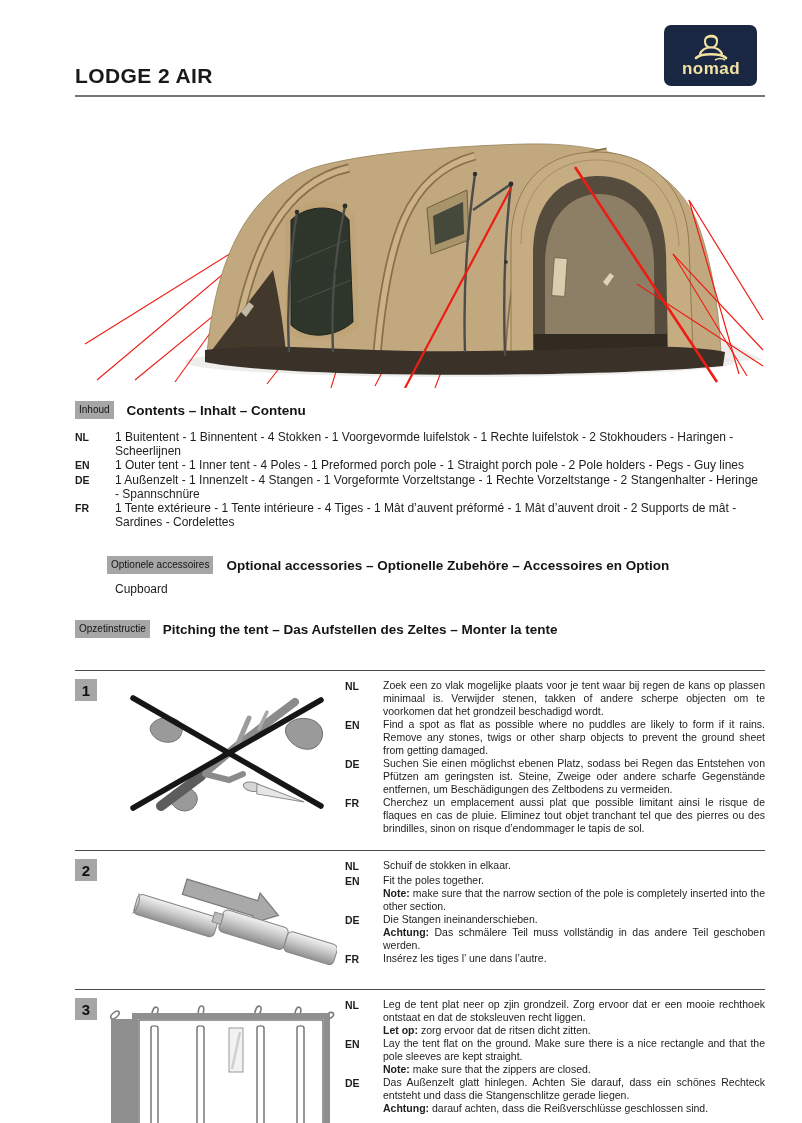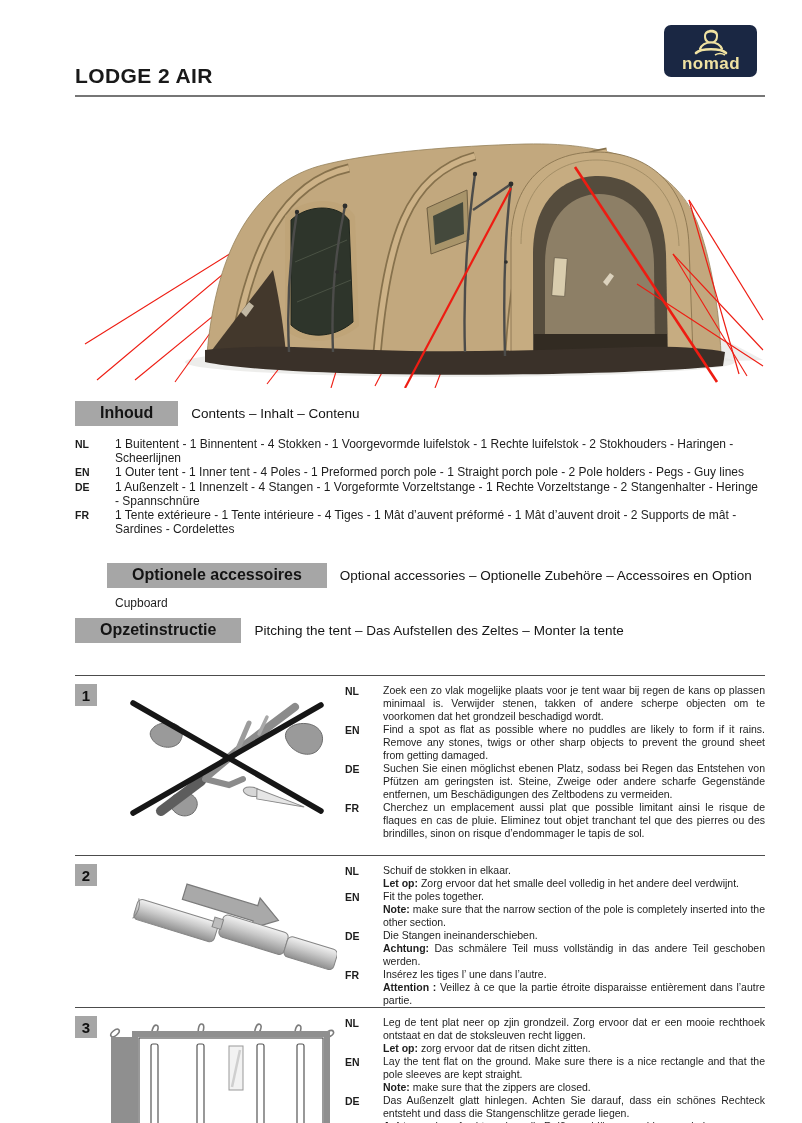--- a/index.html
+++ b/index.html
@@ -4,39 +4,39 @@
 <style>
   * { margin:0; padding:0; box-sizing:border-box; }
   html,body { background:#ffffff; }
   body { font-family:"Liberation Sans", sans-serif; color:#1d1d1d; }
   .page { position:relative; width:802px; height:1123px; background:#fff; overflow:hidden; }
   .content { margin-left:75px; width:690px; }
 
   
   .page-title { margin-top:64px; font-size:21px; font-weight:bold; letter-spacing:.4px; color:#191919; }
   .header-rule { height:2px; background:#767676; margin-top:7px; }
-  .brand-logo { position:absolute; top:25px; right:45px; width:93px; height:52px;
+  .brand-logo { position:absolute; top:25px; right:45px; width:93px; height:61px;
                 background:#1a2743; border-radius:7px; display:flex; align-items:center; justify-content:center; }
 
   
   .tent-wrap { margin-top:15px; }
 
   
   .sec-head { display:flex; align-items:center; gap:13px; }
-  .sec-label { background:#a6a6a6; color:#141414; font-weight:bold; font-size:16px; padding:3px 25px 4px; }
-  .sec-title { font-weight:normal; font-size:13.5px; color:#141414;text-align:center; }
+  .sec-label { background:#a6a6a6; color:#141414; font-weight:normal; font-size:10px; padding:3px 4px 4px; }
+  .sec-title { font-weight:bold; font-size:13.5px; color:#141414;text-align:center; }
 
   .contents-block { margin-top:11px; }
   .lang-grid { display:grid; grid-template-columns:40px 1fr; }
   .lang-grid .lang { font-weight:bold; font-size:10.5px; line-height:14.2px; }
   .lang-grid .txt  { font-size:12px; line-height:14.2px; }
 
   .acc-head { margin-top:27px;margin-left:32px; }
   .acc-item { margin:8px 0 0 40px; font-size:12px; }
-  .pitch-head { margin-top:8px; }
+  .pitch-head { margin-top:24px; }
 
   
   .step { border-top:1.6px solid #4c4c4c; margin-top:0; position:relative; }
   .step-1 { margin-top:32px; min-height:180px; }
   .step-2 { min-height:139px; }
   .step-3 { min-height:186px; }
   .step-body { display:flex; padding-top:5px; }
   .step-left { width:270px; flex:0 0 270px; position:relative; }
   .step-num { position:absolute; left:0; top:3px; width:22px; height:22px; background:#a6a6a6;
               color:#111; font-weight:bold; font-size:15px; display:flex; align-items:center; justify-content:center; }
@@ -278,42 +278,40 @@
               <rect x="180" y="62" width="52" height="21" rx="5" fill="url(#poleg)" stroke="#848484" stroke-width="1"></rect>
               <rect x="104" y="66" width="9" height="10" fill="#bdbdbd" stroke="#848484" stroke-width="1"></rect>
             </g>
           </svg>
         </div>
         <div class="step-text">
           <div class="row">
             <span class="lang">NL</span>
             <span class="txt">
                 <span class="main">Schuif de stokken in elkaar.</span>
-                <span class="note"><b>Let op:</b> <span class="nt">Zorg ervoor dat het smalle deel volledig in het andere deel verdwijnt.</span></span>
               </span>
           </div>
           <div class="row">
             <span class="lang">EN</span>
             <span class="txt">
                 <span class="main">Fit the poles together.</span>
                 <span class="note"><b>Note:</b> <span class="nt">make sure that the narrow section of the pole is completely inserted into the other section.</span></span>
               </span>
           </div>
           <div class="row">
             <span class="lang">DE</span>
             <span class="txt">
                 <span class="main">Die Stangen ineinanderschieben.</span>
                 <span class="note"><b>Achtung:</b> <span class="nt">Das schmälere Teil muss vollständig in das andere Teil geschoben werden.</span></span>
               </span>
           </div>
           <div class="row">
             <span class="lang">FR</span>
             <span class="txt">
                 <span class="main">Insérez les tiges l’ une dans l’autre.</span>
-                <span class="note"><b>Attention :</b> <span class="nt">Veillez à ce que la partie étroite disparaisse entièrement dans l’autre partie.</span></span>
               </span>
           </div>
         </div>
       </div>
     </section>
 
     <section class="step step-3">
       <div class="step-body">
         <div class="step-left">
           <div class="step-num">3</div>

